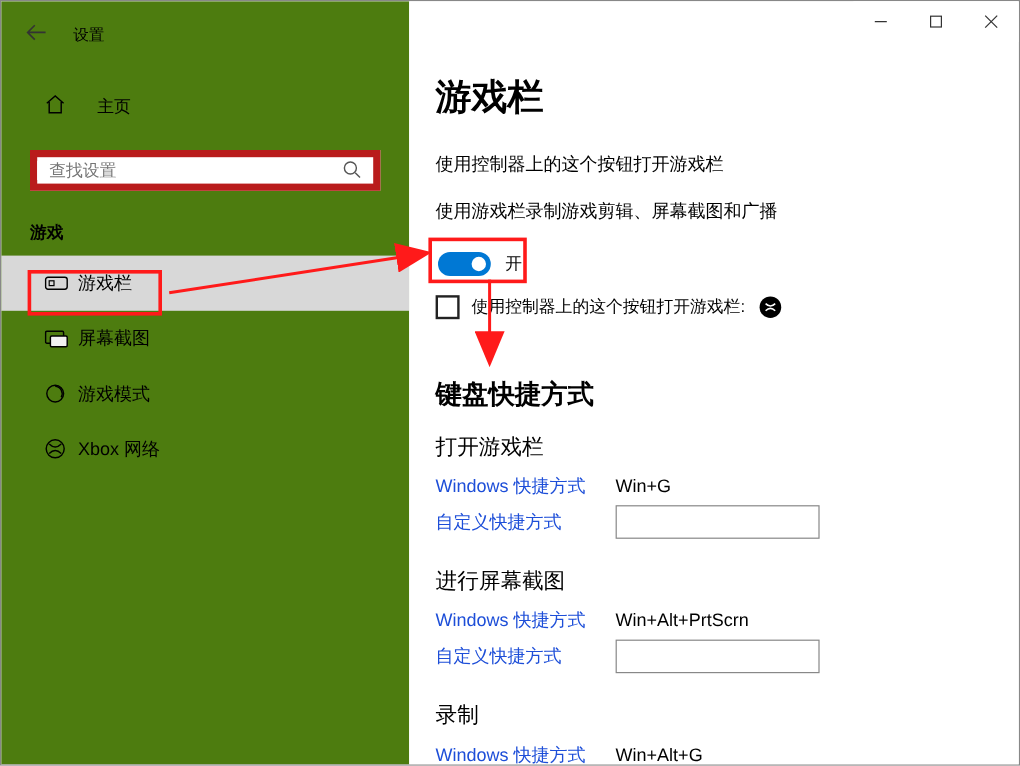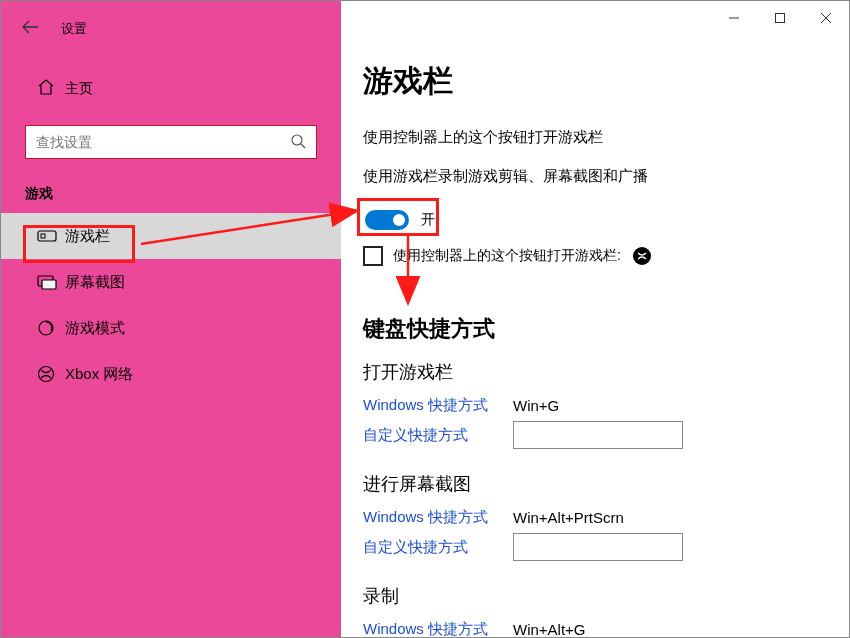--- a/index.html
+++ b/index.html
@@ -13,21 +13,21 @@
     background: #fff;
     border: 1px solid #888;
     position: relative;
   }
   .app {
     display: flex;
     height: 100%;
   }
   .sidebar {
     width: 340px;
-    background: #ec4899;
+    background: #4d7c0f;
     display: flex;
     flex-direction: column;
     padding-top: 8px;
     position: relative;
   }
   .header-row {
     display: flex;
     align-items: center;
     height: 40px;
     padding-left: 20px;
@@ -51,27 +51,28 @@
     font-size: 13px; color: #333;
     cursor: pointer;
   }
   .home-row {
     display: flex;
     align-items: center;
     height: 44px;
     padding-left: 36px;
     margin-top: 18px;
     cursor: pointer;
+    gap: 16px;
   }
   .home-row .icon { width: 28px; font-size: 16px; }
   .search-box {
     margin: 14px 24px 10px 24px;
     height: 34px;
     background: #fff;
-    border: 1px solid #b91c1c;
+    border: 6px solid #b91c1c;
     display: flex;
     align-items: center;
   }
   .search-box input {
     flex: 1;
     border: none;
     outline: none;
     padding: 0 10px;
     font-size: 14px;
     font-family: inherit;

